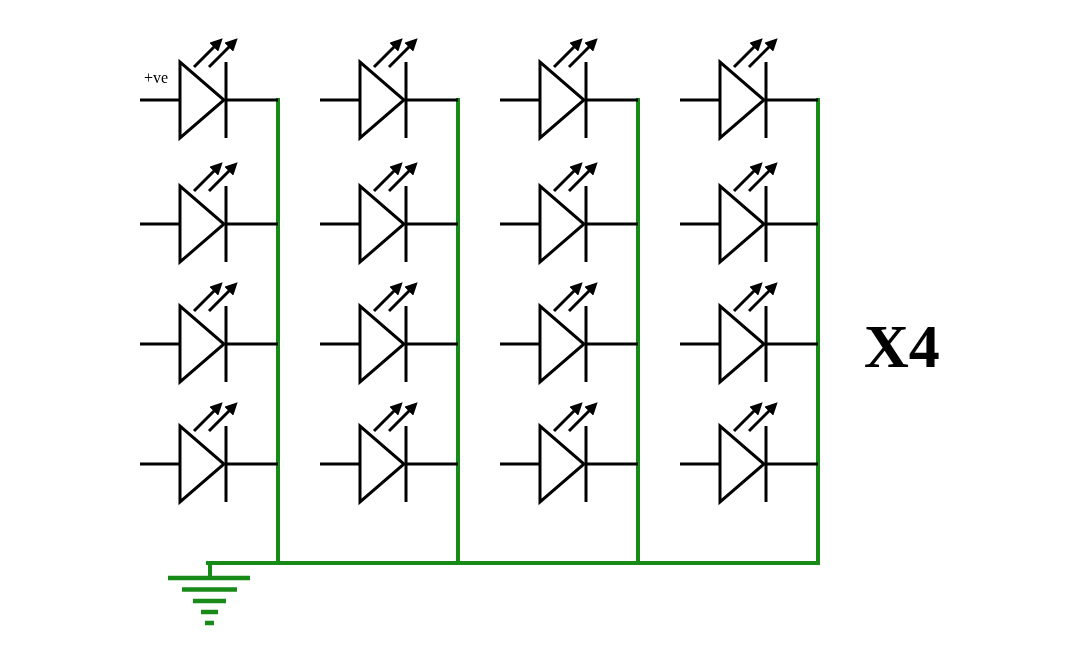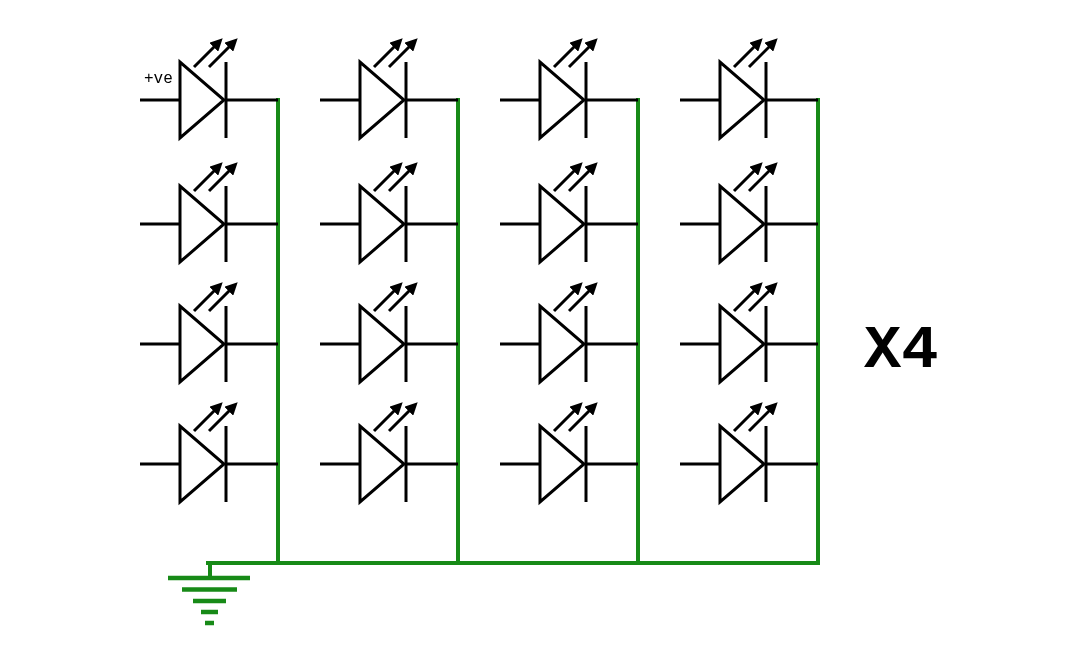--- a/index.html
+++ b/index.html
@@ -1,21 +1,21 @@
 <!DOCTYPE html>
 <html style="--wire: #178a17; --component: #000000; --label: #000000; --background: #ffffff;"><head>
 <meta charset="utf-8">
 <style>
   html, body { margin: 0; padding: 0; background: #ffffff; }
   .canvas {
     position: relative;
     width: 1069px;
     height: 665px;
     background: var(--background, #ffffff);
-    font-family: Liberation Mono, monospace;
+    font-family: Liberation Serif, serif;
     overflow: hidden;
   }
   svg { display: block; }
   .wire { stroke: var(--wire, #178a17); stroke-width: 4; fill: none; }
   .wire-cap { stroke-linecap: square; }
   .gnd-bar { stroke: var(--wire, #178a17); stroke-width: 4.5; fill: none; }
   .comp { stroke: var(--component, #000000); stroke-width: 3; fill: none; }
   .tri { fill: #ffffff; stroke: var(--component, #000000); stroke-width: 3; stroke-linejoin: miter; }
   .ah { fill: var(--component, #000000); }
   .lbl { fill: var(--label, #000000); }

